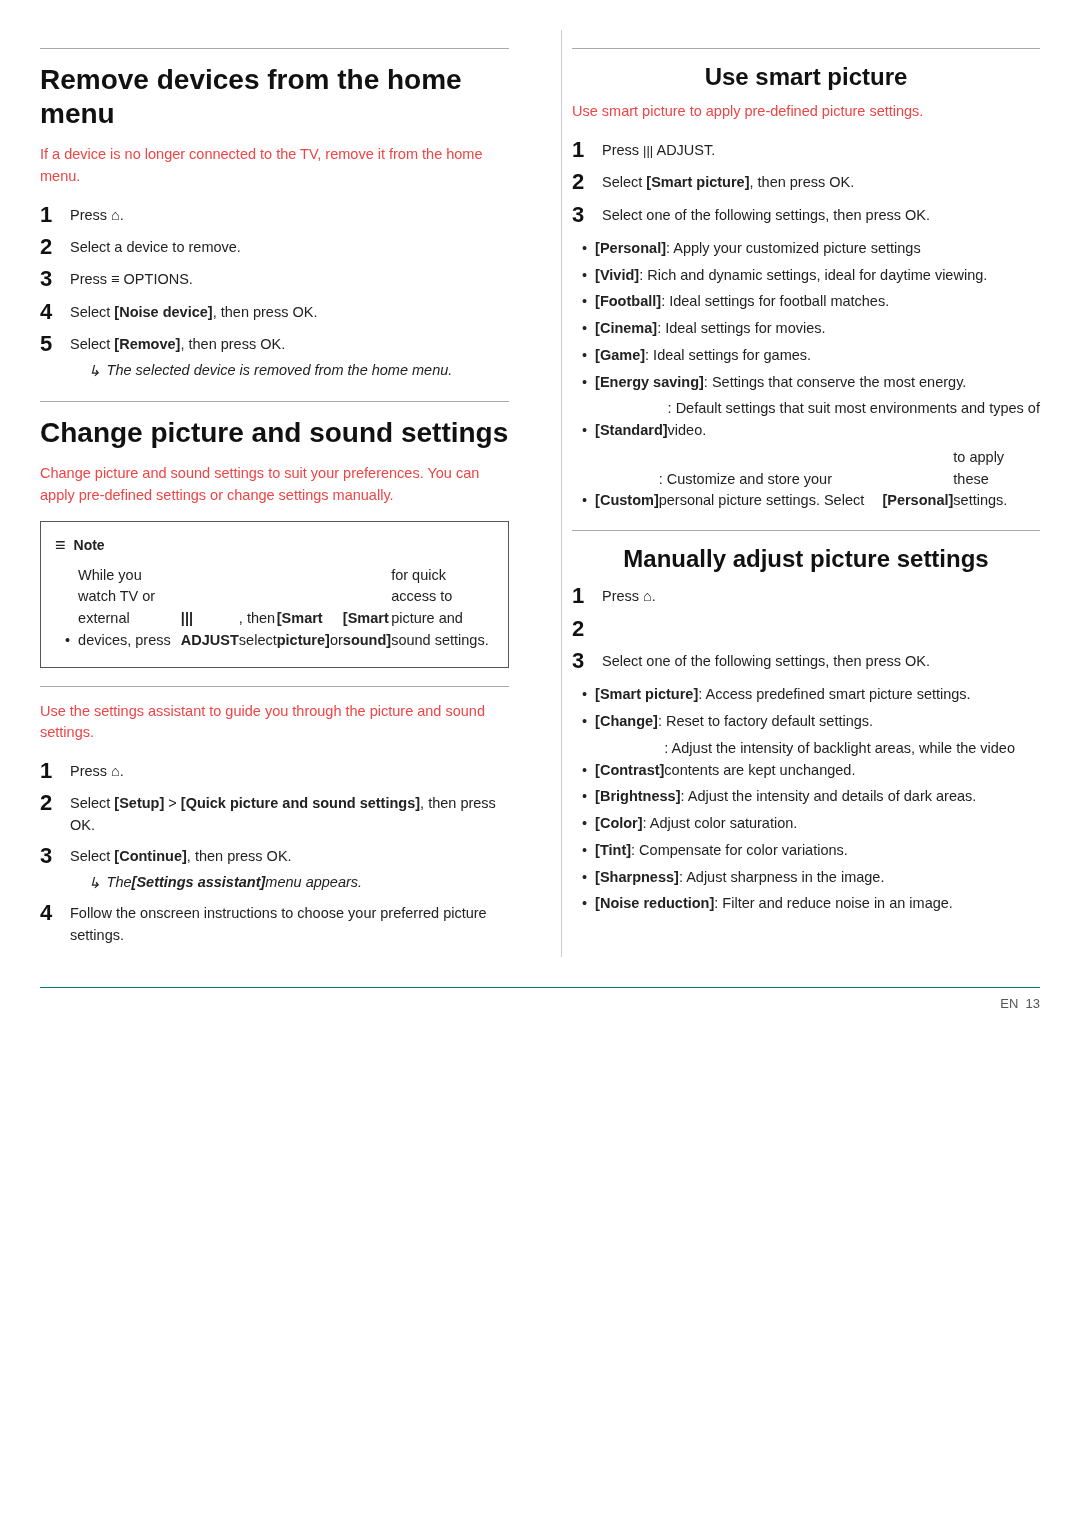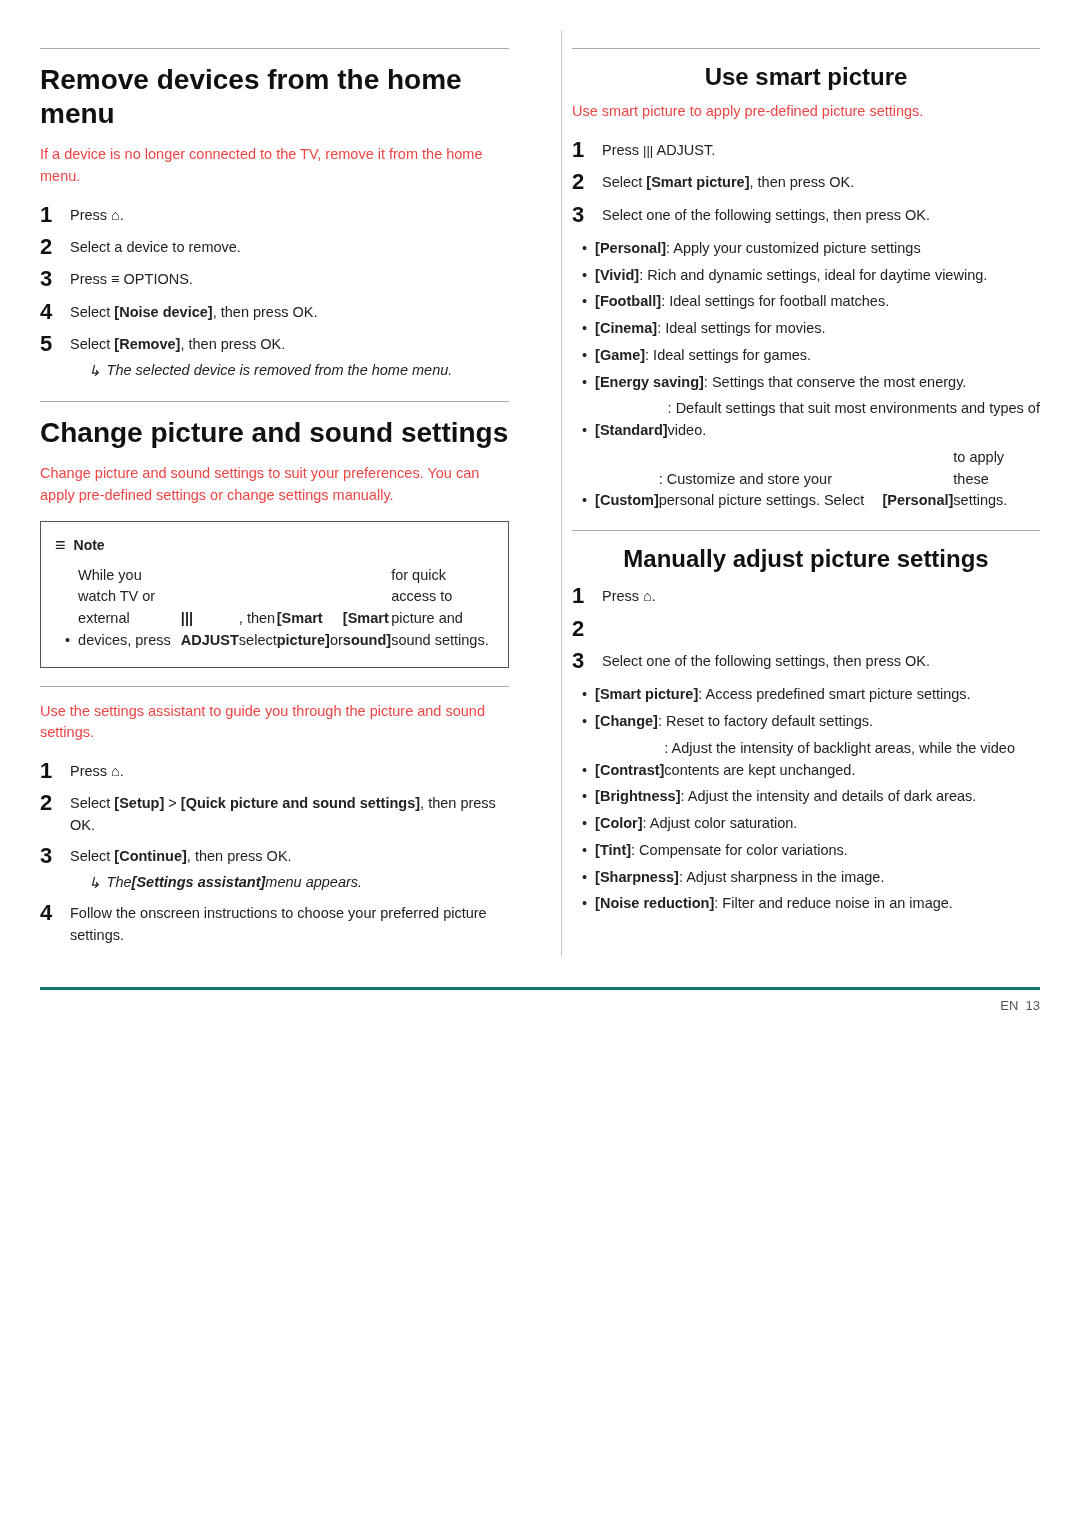--- a/index.html
+++ b/index.html
@@ -134,21 +134,21 @@
     }
 
     b, strong { font-weight: bold; }
 
     .page-footer {
       display: flex;
       justify-content: flex-end;
       margin-top: 30px;
       font-size: 13px;
       color: #555;
-      border-top: 3px solid #0f766e;
+      border-top: 1px solid #0f766e;
       padding-top: 8px;
     }
 
     .home-icon::before { content: '⌂'; }
     .adjust-icon::before { content: '|||'; font-size: 13px; }
     .options-icon::before { content: '≡'; }
   </style>
 </head>
 <body>
 

